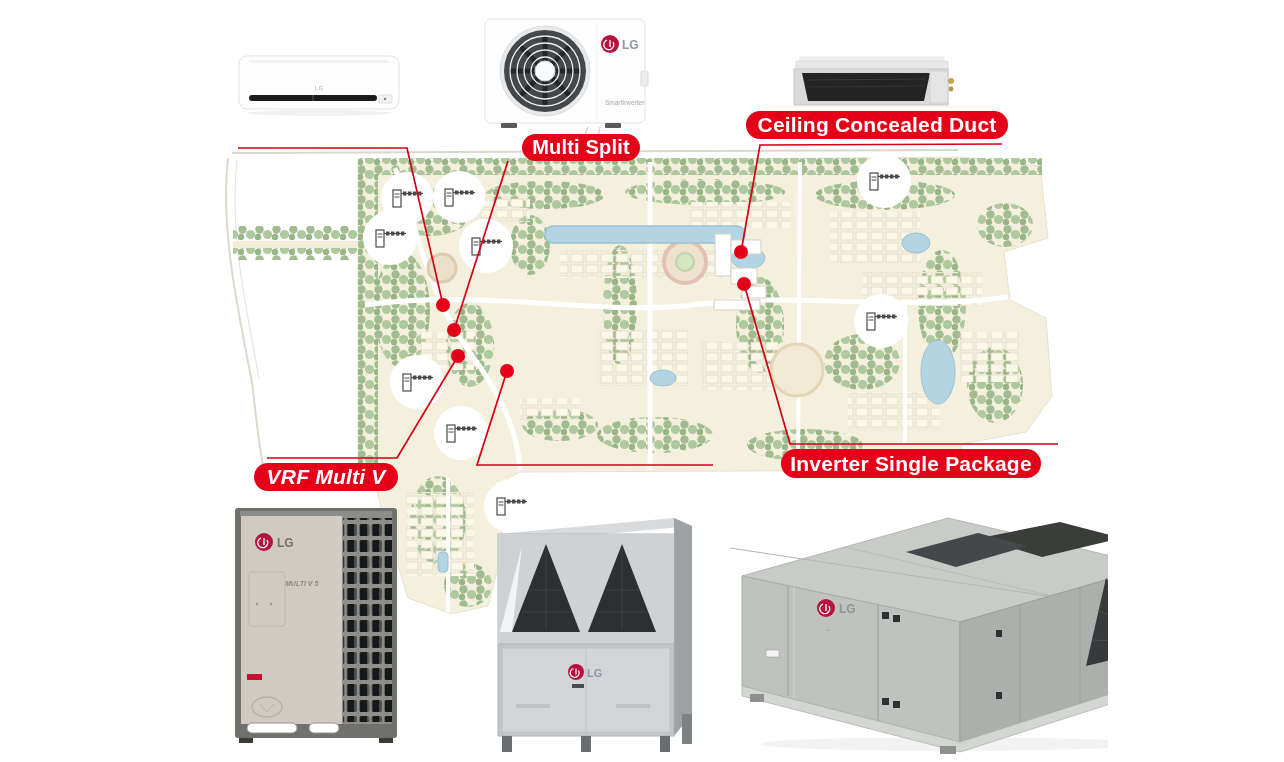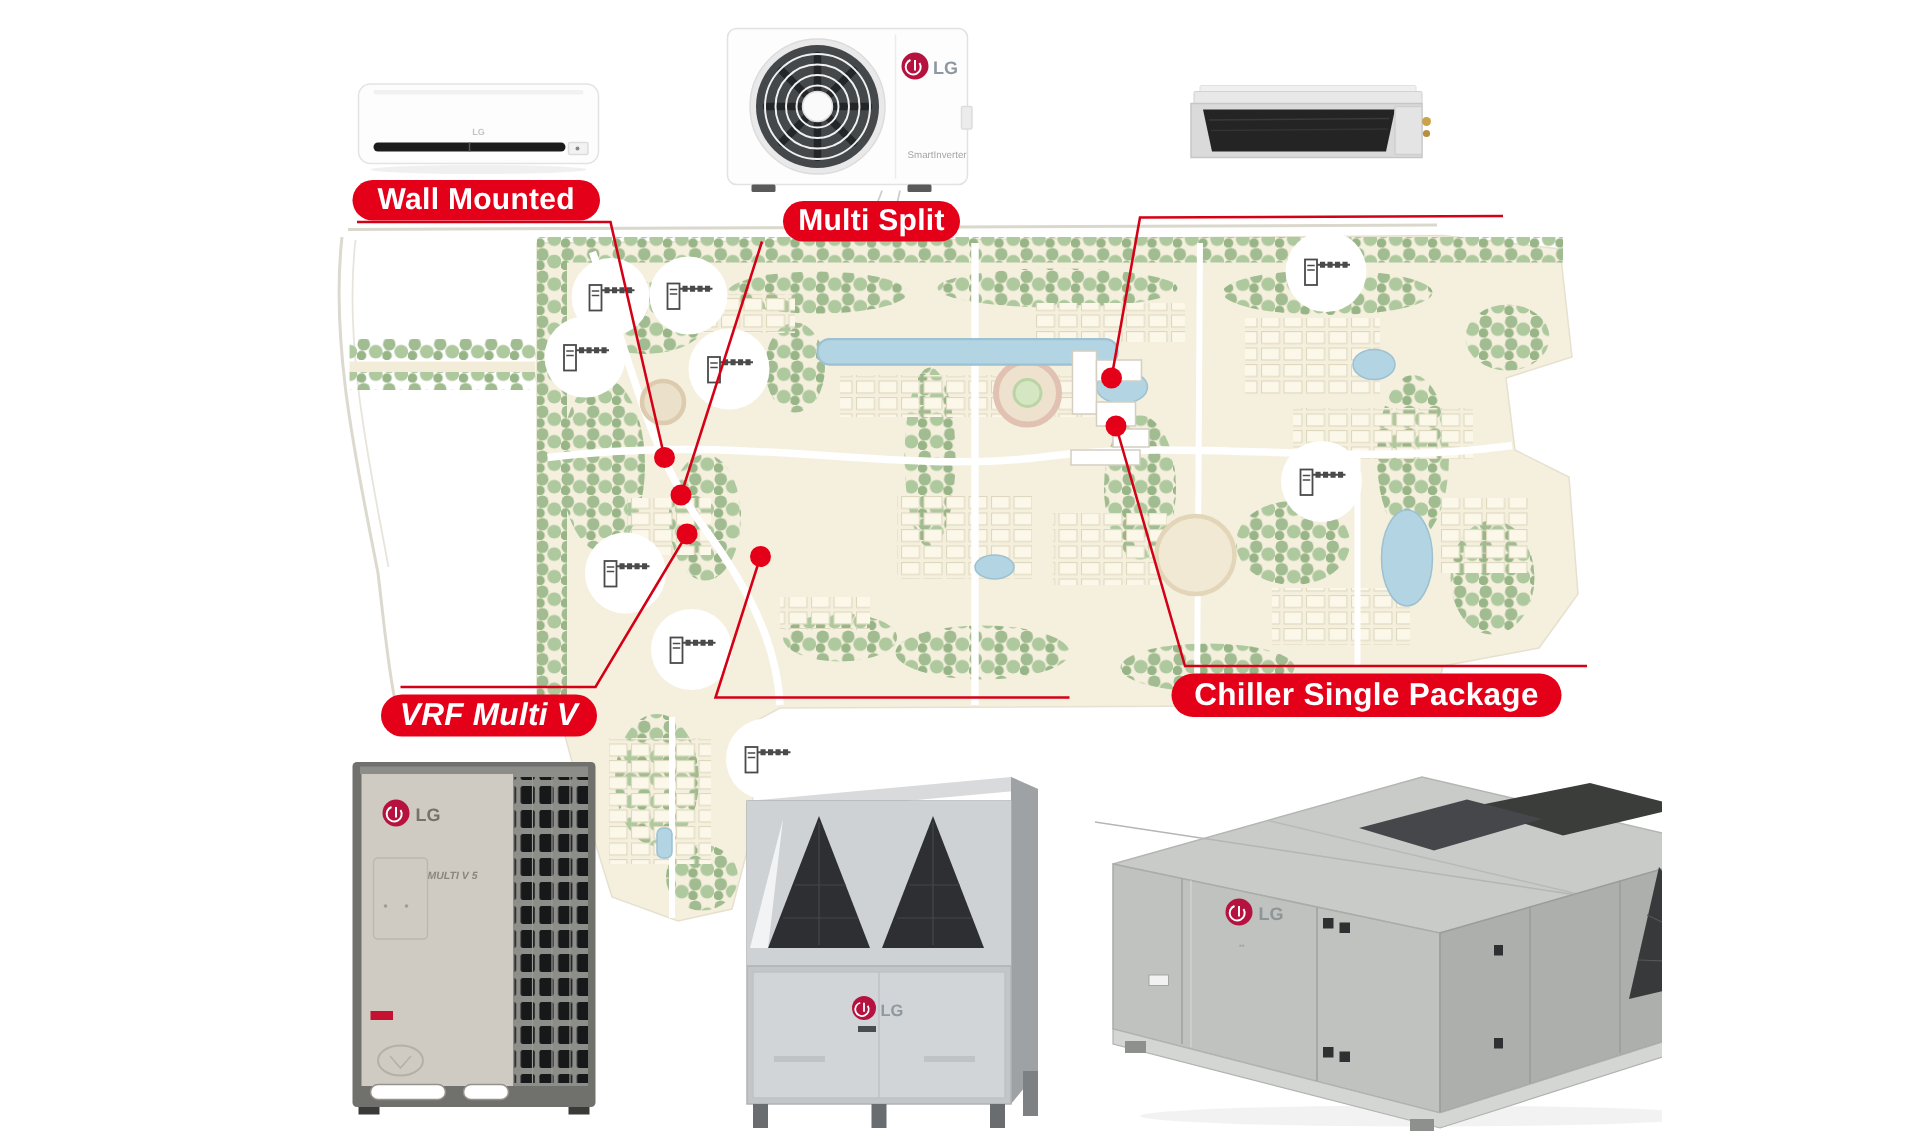--- a/index.html
+++ b/index.html
@@ -320,18 +320,18 @@
         <line x1="362" y1="160" x2="412" y2="162"></line>
       </g>
 
       <polygon points="12,206 230,262 424,200 424,210 230,272 12,216" fill="#d4d6d3" stroke="#b0b2af" stroke-width="0.8"></polygon>
       <rect x="20" y="214" width="14" height="8" fill="#8e908d"></rect>
       <rect x="210" y="266" width="16" height="8" fill="#8e908d"></rect>
       <rect x="398" y="208" width="14" height="8" fill="#8e908d"></rect>
     </svg>
   </div>
 
-  <div class="pill s20" style="left:235px;top:120px;width:165px;height:27px;">Wall Mounted</div>
   <div class="pill s20" style="left:522px;top:134px;width:118px;height:27px;">Multi Split</div>
+  <div class="pill s21" style="left:746px;top:111px;width:262px;height:28px;">Ceiling Concealed Duct</div>
   <div class="pill s21" style="left:254px;top:463px;width:144px;height:28px;font-style:italic;">VRF Multi V</div>
-  <div class="pill s21" style="left:781px;top:449px;width:260px;height:29px;">Chiller Single Package</div>
+  <div class="pill s21" style="left:781px;top:449px;width:260px;height:29px;">Inverter Single Package</div>
 
 </div>
 
 </body></html>

